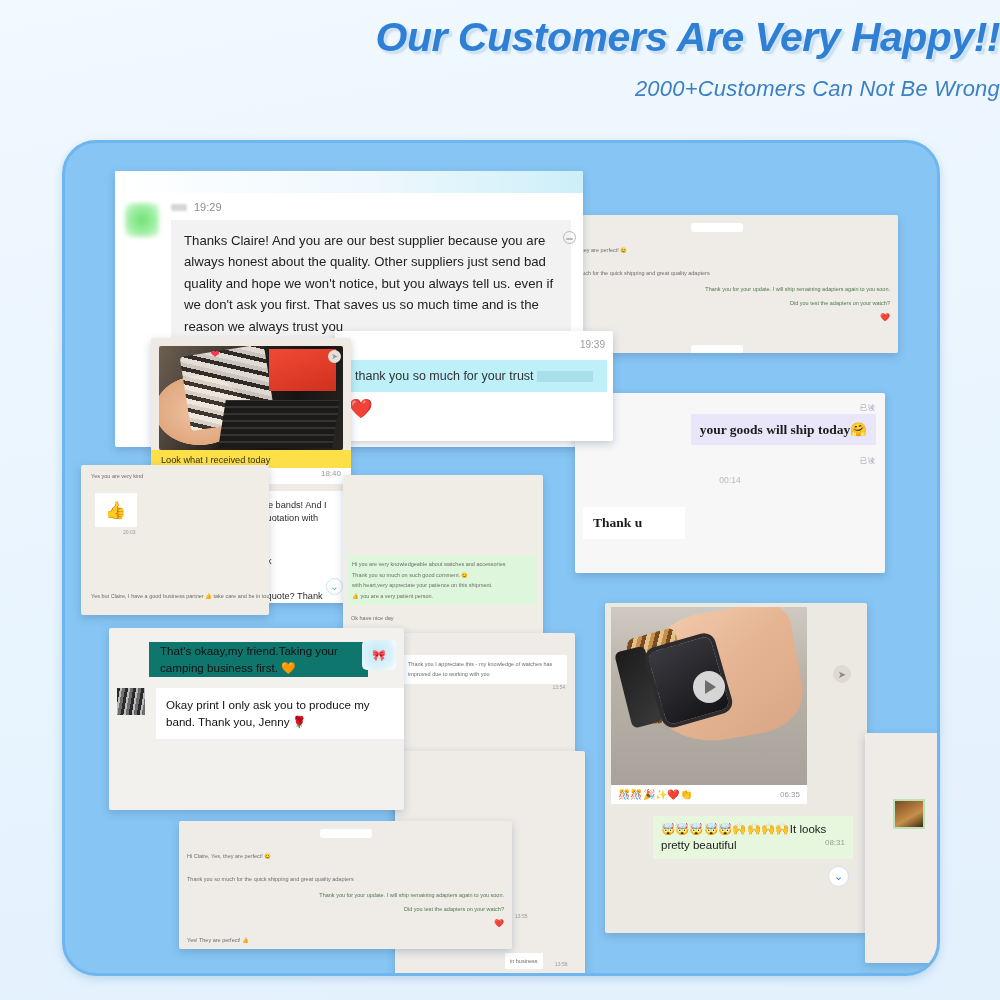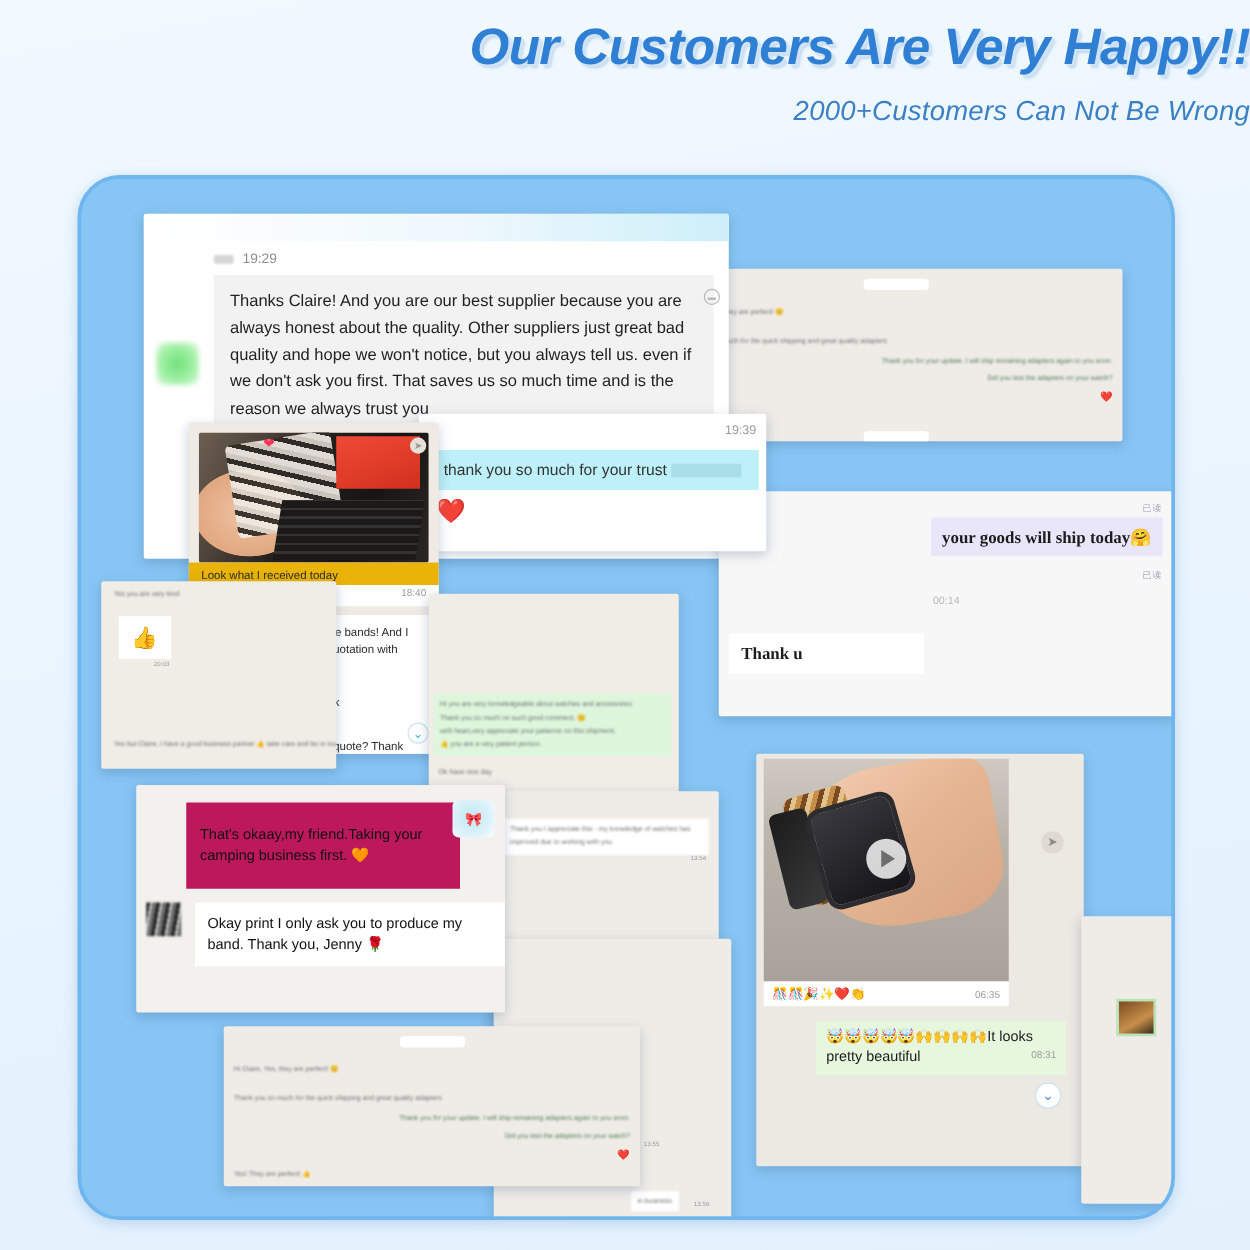--- a/index.html
+++ b/index.html
@@ -41,21 +41,21 @@
   
   .card {
     position: absolute;
     background: #ffffff;
     box-shadow: 0 3px 9px rgba(60,90,130,.28);
     overflow: hidden;
   }
   .blurcard { filter: blur(.35px); }
 
   
-  .row { display: flex; align-items: center; }
+  .row { display: flex; align-items: flex-start; }
   .ts { color: #9b9b9b; font-size: 8px; }
 
   .tiny { font-size: 5.5px; color: #6d6d6d; line-height: 1.9; filter: blur(.7px); }
   .tiny.g { color: #4e7a4e; }
 
   
   #card-main { left: 50px; top: 28px; width: 468px; height: 276px; border-radius: 2px; }
   #card-main .topstrip { height: 22px; background: linear-gradient(90deg,#ffffff 0%, #eef8fd 55%, #cdeff8 100%); }
   #card-main .inner { padding: 6px 12px 0 10px; position: relative; }
   .avatar-green {
@@ -123,21 +123,21 @@
   .photo::after {
     content:""; position:absolute; right:4%; top:3%; width:36%; height:40%;
     background: linear-gradient(160deg,#f04a35,#d1301f);
   }
   .photo .ipad {
     position:absolute; left:34%; bottom:2%; width:62%; height:46%;
     background: repeating-linear-gradient(0deg,#1c1a18 0 5px,#333 5px 7px);
     transform: skewX(-9deg);
   }
   .photo .heartpix { position:absolute; left:28%; top:2%; color:#ff3355; font-size:11px; }
-  .capt { padding: 5px 10px 3px 10px; font-size: 9.2px; color: #2d2d2d; background:#eab308; }
+  .capt { padding: 5px 10px 3px 10px; font-size: 9.2px; color: #2d2d2d; background:#fde047; }
   .captrow { display:flex; justify-content:space-between; align-items:center; background:#fff; padding: 0 10px 5px 10px; }
   .bandbub {
     margin: 7px 8px 0 8px; background: #fff; padding: 8px 9px;
     font-size: 9.2px; line-height: 1.46; color: #2b2b2b;
   }
   .bandbub ul { list-style: none; margin: 2px 0 0 0; }
   .bandbub li::before { content: "· "; }
   .bandbub .q { margin-top: 8px; }
   .dl-circle {
     position:absolute; right:8px; bottom:8px; width:17px; height:17px; border-radius:50%;
@@ -158,21 +158,21 @@
   }
   #card-thumbs .thumbbox span { font-size: 17px; filter: blur(.4px); }
 
   
   #card-know { left: 278px; top: 332px; width: 200px; height: 160px; background:#f0ece6; border-radius:2px; }
   .greenblock { position:absolute; left:4px; right:6px; bottom:30px; background:#ddf6dc; padding:4px 5px; }
 
   
   #card-camp { left: 44px; top: 485px; width: 295px; height: 182px; background:#f3f1ee; border-radius:2px; }
   #card-camp .greenbub {
-    margin: 14px 36px 0 40px; background: #be185d; padding: 17px 11px;
+    margin: 14px 36px 0 40px; background: #0f766e; padding: 0 11px;
     font-size: 11.6px; line-height: 1.5; color: #111; position: relative;
   }
   #card-camp .greenbub .p2 { margin-top: 10px; }
   #card-camp .replyrow { display:flex; align-items:flex-start; margin: 11px 0 0 8px; }
   #card-camp .avatar-dark {
     width: 28px; height: 27px; flex:0 0 auto;
     background: repeating-linear-gradient(100deg,#2a2a2a 0 3px,#bdbdbd 3px 5px, #6d6d6d 5px 8px);
     filter: blur(.7px);
   }
   #card-camp .whitebub {
@@ -180,21 +180,21 @@
     font-size: 11.6px; line-height: 1.5; color: #111;
   }
   .stickerbadge {
     position:absolute; right: 8px; top: 12px; width: 34px; height: 30px;
     background: radial-gradient(circle at 45% 45%, #bfe9f5 0%, #ddf2fa 60%, #fff 100%);
     border-radius: 5px; filter: blur(.5px);
     display:flex; align-items:center; justify-content:center; font-size:11px;
   }
 
   
-  #card-goods { left: 510px; top: 250px; width: 364px; height: 180px; background:#f7f7f7; border-radius:2px; }
+  #card-goods { left: 510px; top: 250px; width: 310px; height: 180px; background:#f7f7f7; border-radius:2px; }
   #card-goods .rd { text-align:right; padding: 3px 9px 0 0; }
   #card-goods .mark { font-size: 7px; color:#9aa0b8; letter-spacing:1px; }
   #card-goods .lavbub {
     float: right; clear: both; background:#e9e6fa; padding: 7px 9px; margin-right: 9px;
     font-family: "Liberation Serif", serif; font-size: 13.5px; font-weight: bold; color:#1c1c1c;
   }
   #card-goods .center-ts { clear:both; text-align:center; font-size: 8.5px; color:#b9b9b9; padding-top: 8px; }
   #card-goods .whitebub2 {
     background:#fff; margin: 8px 60px 0 8px; padding: 8px 10px;
     font-family: "Liberation Serif", serif; font-size: 13.5px; font-weight:bold; color:#1c1c1c; line-height:1.35;
@@ -315,21 +315,21 @@
     <div class="topstrip"></div>
     <div class="inner">
       <div class="row">
         <div class="avatar-green"></div>
         <div class="msgcol">
           <div class="namerow">
             <span class="nameblur"></span>
             <span class="time">19:29</span>
           </div>
           <div class="body">
-            <span>Thanks Claire! And you are our best supplier because you are always honest about the quality. Other suppliers just great bad quality and hope we won't notice, but you always tell us. even if we don't ask you first. That saves us so much time and is the reason we always trust you</span>
+            <span>Thanks Claire! And you are our best supplier because you are always honest about the quality. Other suppliers just send bad quality and hope we won't notice, but you always tell us. even if we don't ask you first. That saves us so much time and is the reason we always trust you</span>
             <span class="emo">🙂</span>
           </div>
         </div>
       </div>
       <div class="smiley-circle"></div>
     </div>
   </div>
 
   <div class="card" id="card-goods">
     <div class="rd"><span class="mark">已读</span></div>

